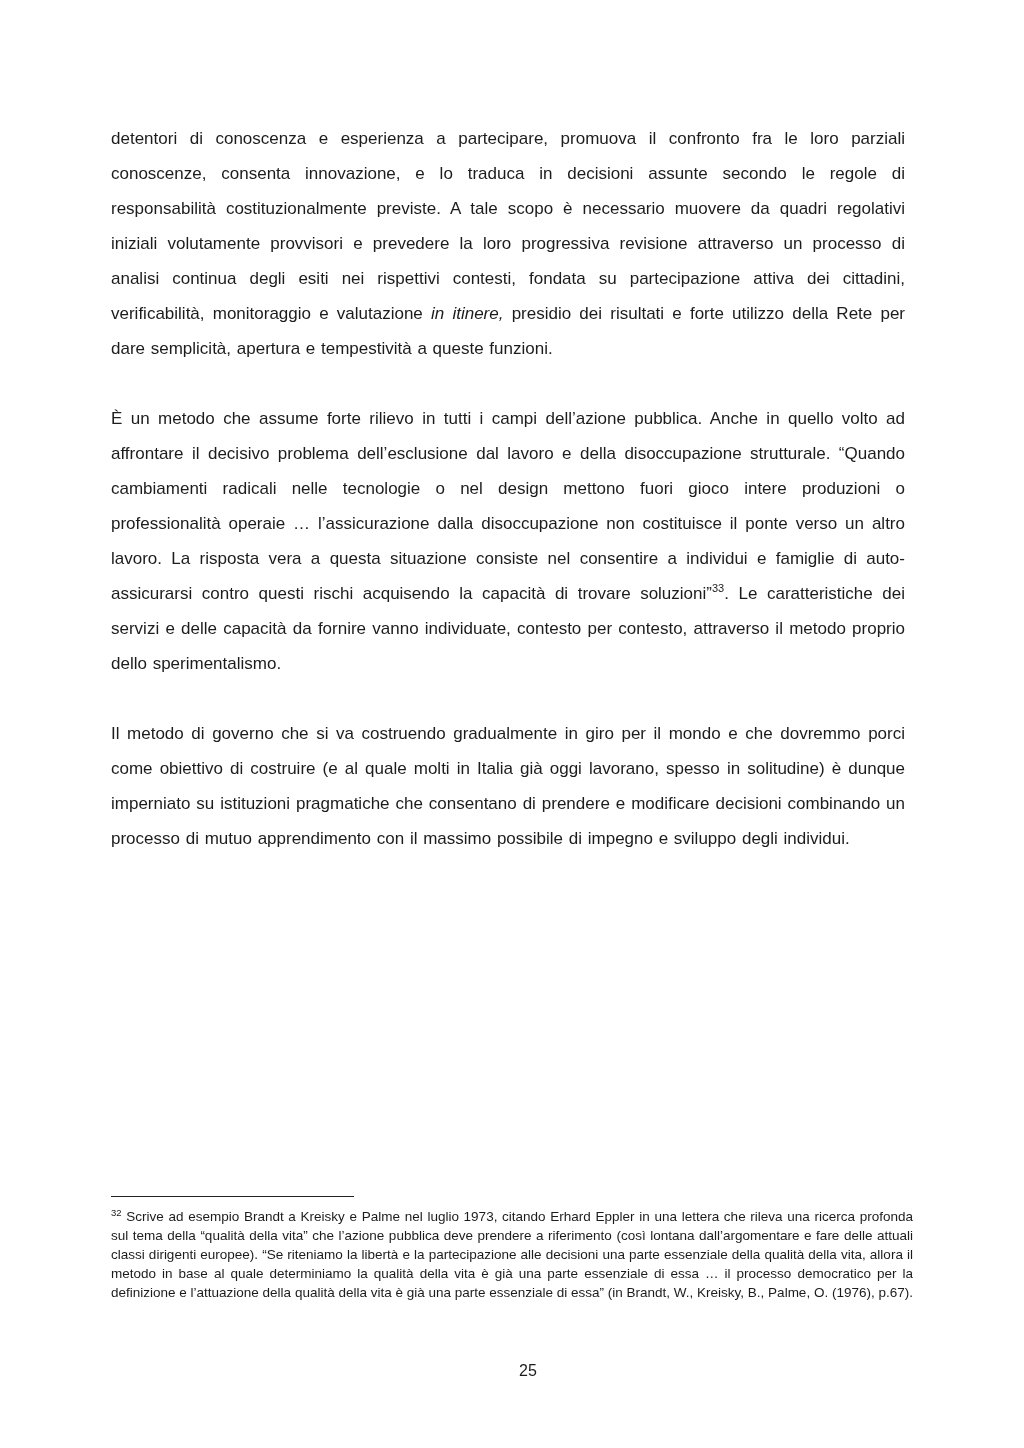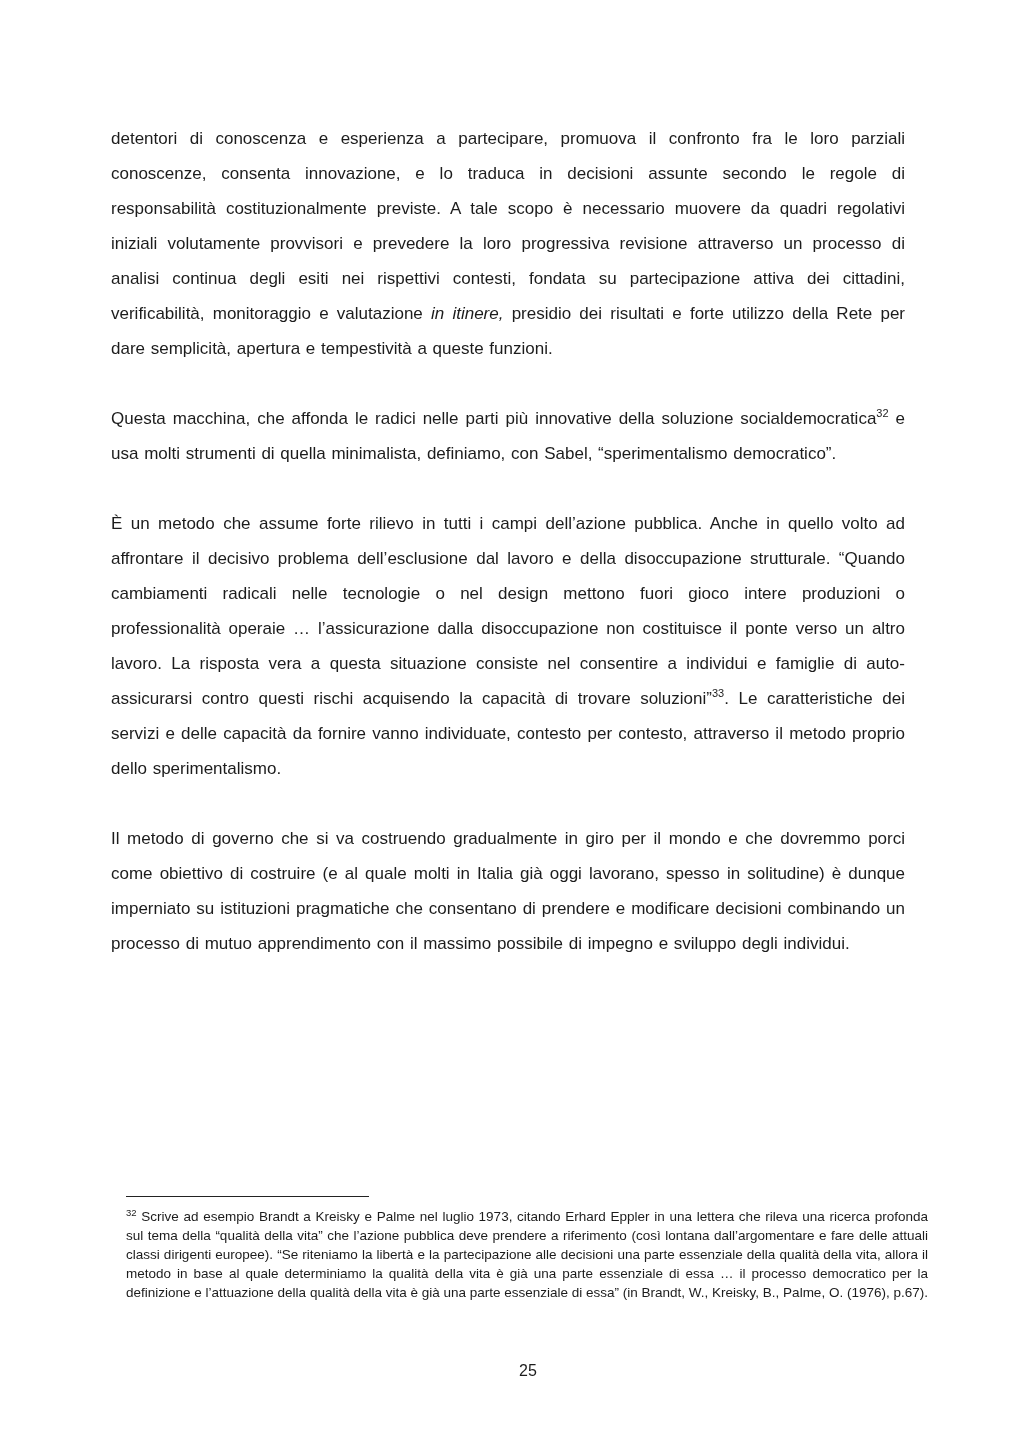--- a/index.html
+++ b/index.html
@@ -27,21 +27,21 @@
   }
   .italic { font-style: italic; }
   sup.ref {
     font-size: 11px;
     line-height: 0;
     vertical-align: super;
   }
   .footnotes {
     position: absolute;
     top: 1196px;
-    left: 126px;
+    left: 111px;
     width: 802px;
   }
   .footnote-rule {
     width: 243px;
     height: 0;
     border-top: 1px solid #222222;
     margin-bottom: 10px;
   }
   .footnote {
     font-size: 13.5px;
@@ -62,21 +62,20 @@
 </style>
 </head>
 <body>
 
 <div class="page">
 
   <div class="content">
 
     <p class="para"><span>detentori di conoscenza e esperienza a partecipare, promuova il confronto fra le loro parziali conoscenze, consenta innovazione, e lo traduca in decisioni assunte secondo le regole di responsabilità costituzionalmente previste. A tale scopo è necessario muovere da quadri regolativi iniziali volutamente provvisori e prevedere la loro progressiva revisione attraverso un processo di analisi continua degli esiti nei rispettivi contesti, fondata su partecipazione attiva dei cittadini, verificabilità, monitoraggio e valutazione </span><span class="italic">in itinere,</span><span> presidio dei risultati e forte utilizzo della Rete per dare semplicità, apertura e tempestività a queste funzioni.</span></p>
 
-    <p class="para"><span>Questa macchina, che affonda le radici nelle parti più innovative della soluzione socialdemocratica</span><sup class="ref">32</sup><span> e usa molti strumenti di quella minimalista, definiamo, con Sabel, “sperimentalismo democratico”.</span></p>
 
     <p class="para"><span>È un metodo che assume forte rilievo in tutti i campi dell’azione pubblica. Anche in quello volto ad affrontare il decisivo problema dell’esclusione dal lavoro e della disoccupazione strutturale. “Quando cambiamenti radicali nelle tecnologie o nel design mettono fuori gioco intere produzioni o professionalità operaie … l’assicurazione dalla disoccupazione non costituisce il ponte verso un altro lavoro. La risposta vera a questa situazione consiste nel consentire a individui e famiglie di auto-assicurarsi contro questi rischi acquisendo la capacità di trovare soluzioni”</span><sup class="ref">33</sup><span>. Le caratteristiche dei servizi e delle capacità da fornire vanno individuate, contesto per contesto, attraverso il metodo proprio dello sperimentalismo.</span></p>
 
     <p class="para">Il metodo di governo che si va costruendo gradualmente in giro per il mondo e che dovremmo porci come obiettivo di costruire (e al quale molti in Italia già oggi lavorano, spesso in solitudine) è dunque imperniato su istituzioni pragmatiche che consentano di prendere e modificare decisioni combinando un processo di mutuo apprendimento con il massimo possibile di impegno e sviluppo degli individui.</p>
 
   </div>
 
   <div class="footnotes">
     <div class="footnote-rule"></div>
 

